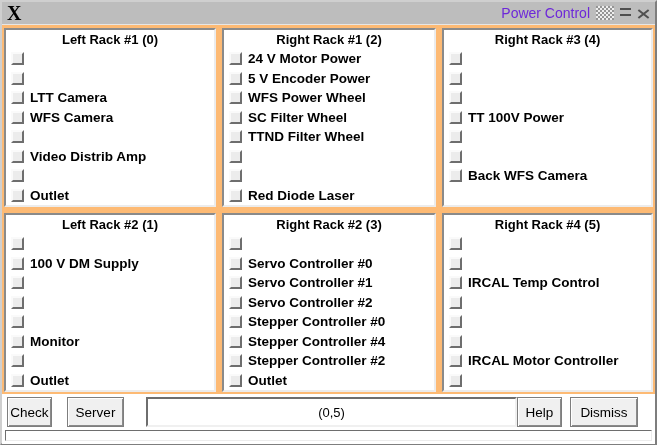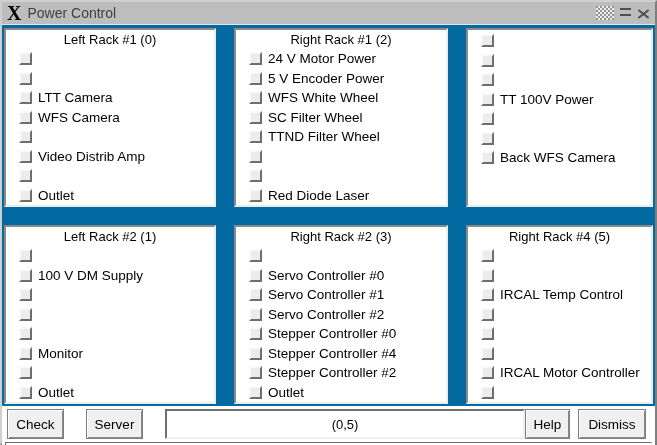--- a/index.html
+++ b/index.html
@@ -14,21 +14,21 @@
   
   .titlebar{
     flex:0 0 22px;height:22px;background:#bdbdbd;
     display:flex;align-items:center;padding:0 5px;
     border-bottom:1px solid #e6e6e6;
   }
   .titlebar-logo{
     font-family:"Liberation Serif",serif;font-weight:bold;font-size:20px;
     line-height:20px;color:#000;margin-right:7px;letter-spacing:-1px;
   }
-  .titlebar-title{font-size:14px;color:#404040;flex:1 1 auto;}
+  .titlebar-title{font-size:14px;color:#6d28d9;flex:1 1 auto;text-align:right;}
   .tb-btn{display:inline-block;position:relative;margin-left:6px;}
   .tb-dither{
     width:18px;height:14px;
     background:repeating-conic-gradient(#f2f2f2 0% 25%, #8f8f8f 0% 50%);
     background-size:4px 4px;opacity:.9;
   }
   .tb-min{
     width:11px;height:8px;box-sizing:border-box;
     border-top:2px solid #4f4f4f;border-bottom:2px solid #4f4f4f;margin-bottom:2px;
   }
@@ -36,59 +36,59 @@
   .tb-close::before,.tb-close::after{
     content:"";position:absolute;left:0;top:6px;width:13px;height:2px;background:#4f4f4f;
   }
   .tb-close::before{transform:rotate(38deg);}
   .tb-close::after{transform:rotate(-38deg);}
   
   .panels{
     flex:1 1 auto;display:grid;
     grid-template-columns:212px 214px 1fr;
     grid-template-rows:1fr 1fr;
-    gap:18px;padding:3px 2px 2px 2px;background:#0369a1;
+    gap:6px;padding:3px 2px 2px 2px;background:#fdba74;font-weight:bold;
   }
   .panel{
     box-sizing:border-box;
     border:2px solid;border-color:#8a8a8a #ececec #ececec #8a8a8a;
     background:#fff;padding:1px 0 0 0;overflow:hidden;
   }
   .panel-title{
     text-align:center;font-size:13px;color:#000;
     height:18px;line-height:18px;
   }
-  .row{display:flex;align-items:center;height:19.5px;padding-left:13px;}
+  .row{display:flex;align-items:center;height:19.5px;padding-left:5px;}
   .checkbox{
     flex:0 0 13px;width:13px;height:13px;box-sizing:border-box;
     background:#ececec;
     border:2px solid;border-color:#fafafa #6e6e6e #6e6e6e #fafafa;
   }
   .row-label{margin-left:6px;font-size:13.5px;color:#000;white-space:nowrap;}
   
   .footer{flex:0 0 50px;background:#fff;padding:3px 3px 2px 3px;box-sizing:border-box;}
   .footer-row{display:flex;align-items:stretch;height:30px;}
   .btn{
     box-sizing:border-box;background:#f0f0f0;color:#000;
     font-family:"Liberation Sans",sans-serif;font-size:13.5px;
     border:1px solid #7e7e7e;
     box-shadow:inset 1px 1px 0 #ffffff, inset -1px -1px 0 #8a8a8a;
     display:flex;align-items:center;justify-content:center;
     cursor:default;user-select:none;
   }
-  .btn-check{width:57px;margin-left:2px;}
-  .btn-server{width:57px;margin-left:22px;}
+  .btn-check{width:45px;margin-left:2px;}
+  .btn-server{width:57px;margin-left:15px;}
   .status-field{
     flex:1 1 auto;margin-left:22px;box-sizing:border-box;
     background:#fff;border:2px solid;border-color:#6e6e6e #f0f0f0 #f0f0f0 #6e6e6e;
     display:flex;align-items:center;justify-content:center;
     font-size:13px;color:#000;
   }
   .btn-help{width:45px;}
-  .btn-dismiss{width:68px;margin-left:8px;margin-right:6px;}
+  .btn-dismiss{width:68px;margin-left:8px;margin-right:14px;}
   .message-strip{
     margin-top:3px;height:11px;box-sizing:border-box;background:#fff;
     border:1px solid;border-color:#6e6e6e #ececec #ececec #6e6e6e;
   }
 </style>
 </head>
 <body>
 
 <div class="window">
 
@@ -141,21 +141,21 @@
         <div class="row">
           <span class="checkbox"></span>
           <span class="row-label">24 V Motor Power</span>
         </div>
         <div class="row">
           <span class="checkbox"></span>
           <span class="row-label">5 V Encoder Power</span>
         </div>
         <div class="row">
           <span class="checkbox"></span>
-          <span class="row-label">WFS White Wheel</span>
+          <span class="row-label">WFS Power Wheel</span>
         </div>
         <div class="row">
           <span class="checkbox"></span>
           <span class="row-label">SC Filter Wheel</span>
         </div>
         <div class="row">
           <span class="checkbox"></span>
           <span class="row-label">TTND Filter Wheel</span>
         </div>
         <div class="row">
@@ -165,20 +165,21 @@
         <div class="row">
           <span class="checkbox"></span>
           <span class="row-label"></span>
         </div>
         <div class="row">
           <span class="checkbox"></span>
           <span class="row-label">Red Diode Laser</span>
         </div>
       </div>
       <div class="panel">
+        <div class="panel-title">Right Rack #3 (4)</div>
         <div class="row">
           <span class="checkbox"></span>
           <span class="row-label"></span>
         </div>
         <div class="row">
           <span class="checkbox"></span>
           <span class="row-label"></span>
         </div>
         <div class="row">
           <span class="checkbox"></span>

